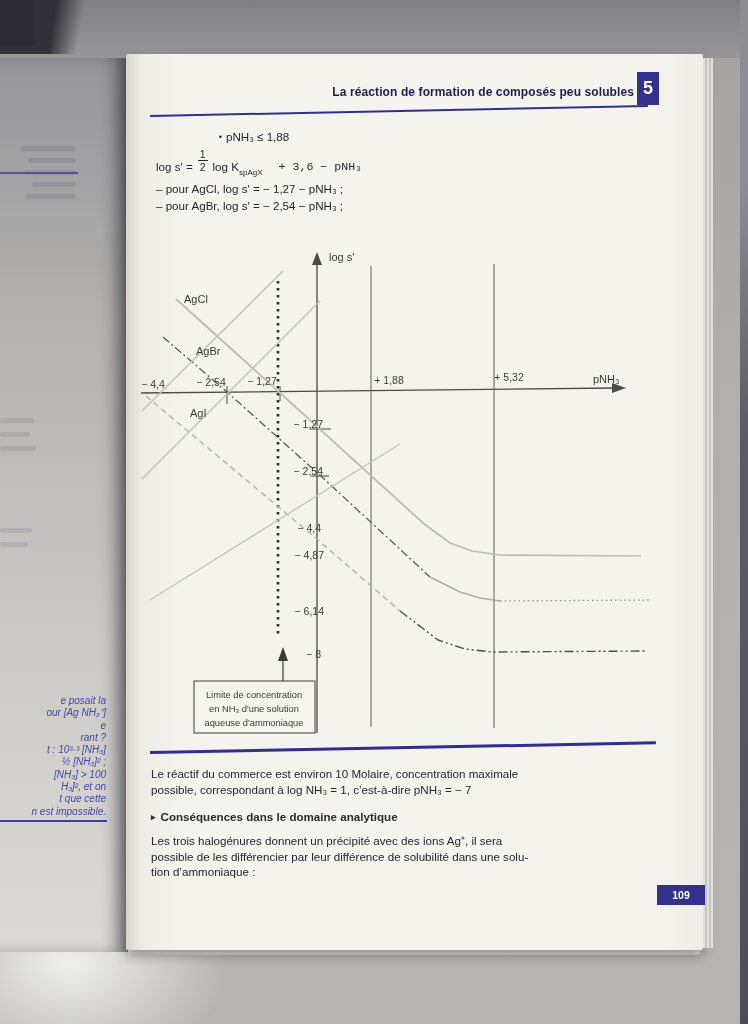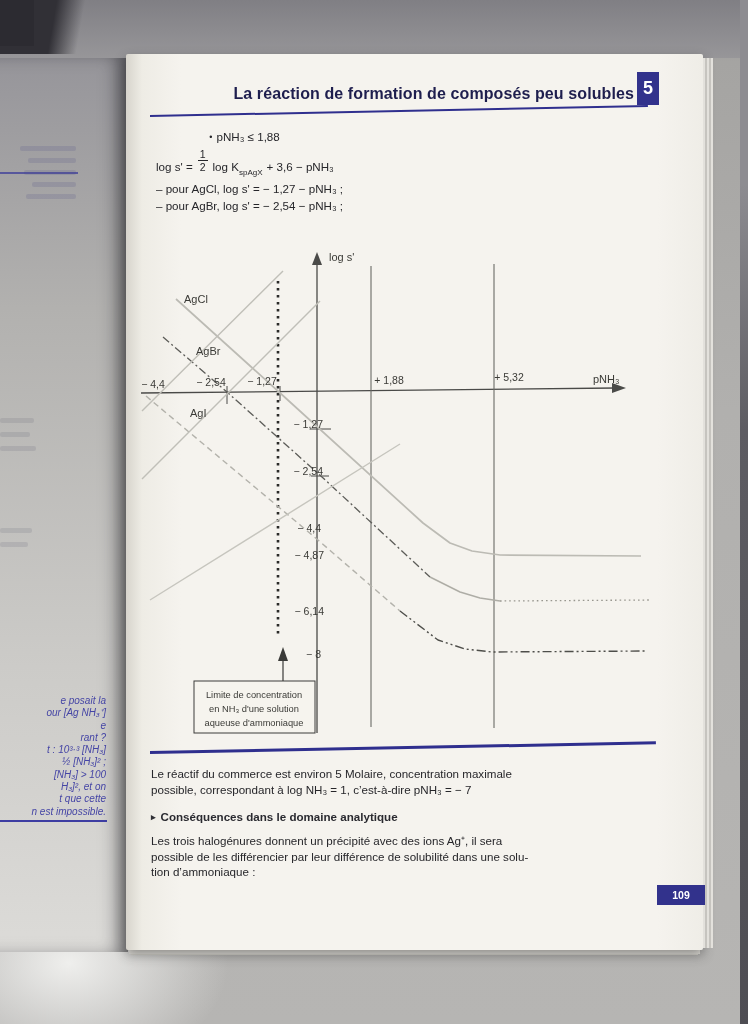--- a/index.html
+++ b/index.html
@@ -27,34 +27,34 @@
   #left-rule{left:0;top:114px;width:78px;height:2px;background:#3d3d9a;opacity:.75;}
   #margin-note{left:0;top:695px;width:106px;display:flex;flex-direction:column;align-items:flex-end;
      padding-right:2px;overflow:hidden;color:#4545a5;font-style:italic;font-size:10px;line-height:12.3px;}
   #margin-note .ln{white-space:nowrap;}
   #margin-rule{left:0;top:820px;width:107px;height:2px;background:#3d3da2;}
   
   #main-page{left:126px;top:54px;width:577px;height:896px;border-radius:2px;
      background:linear-gradient(90deg,#d7d4cc 0,#eeece5 16px,#f5f3ee 55px,#f5f3ee 92%,#efede7 100%);
      box-shadow:0 5px 12px rgba(35,35,35,.45),0 7px 0 -3px #e6e4de,0 10px 0 -5px #d8d6cf;}
   
-  #header-title{left:150px;top:85px;width:484px;text-align:right;font-weight:bold;font-size:16px;
+  #header-title{left:150px;top:85px;width:484px;text-align:right;font-weight:bold;font-size:12px;
      color:#1e1e4e;letter-spacing:.1px;}
   #header-rule{left:150px;top:115px;width:498px;height:2px;background:#2f2f8e;
      transform:rotate(-1.15deg);transform-origin:left center;}
   #chapter-box{left:637px;top:72px;width:22px;height:33px;background:#32328c;color:#fff;
      font-weight:bold;font-size:18px;display:flex;align-items:center;justify-content:center;}
   
   #equations{left:146px;top:130px;color:#26262a;font-size:11.6px;}
   #equations .bullet-line{margin-bottom:5px;text-align:center;}
   #equations .bullet{font-size:9px;vertical-align:1px;margin-right:4px;}
   #equations .formula{margin:4px 0 7px 10px;display:flex;align-items:flex-end;}
   .frac{display:inline-flex;flex-direction:column;text-align:center;margin:0 5px;font-size:10.5px;line-height:1.15;}
   .frac .den{border-top:1px solid #26262a;padding:0 2px;}
-  #equations .formula .suffix{margin-left:4px;}
+  #equations .formula .suffix{margin-left:16px;font-family:Liberation Mono, monospace;}
   #equations .formula .ksub{font-size:8px;position:relative;top:4px;}
   #equations .case{margin-left:10px;line-height:17px;}
   
   #chart-svg{left:128px;top:244px;}
   
   #divider{left:150px;top:751px;width:506px;height:2.5px;background:#2f2f8e;
      transform:rotate(-1.1deg);transform-origin:left center;}
   .bodytext{color:#26262a;font-size:11.6px;line-height:15.5px;}
   #para1{left:151px;top:766px;width:410px;}
   #heading{left:151px;top:810px;width:410px;font-weight:bold;color:#2a2a30;font-size:11.6px;}
@@ -167,21 +167,21 @@
       <text x="184" y="303" text-anchor="start" font-size="11" fill="#3a3a36" font-family="&quot;Liberation Sans&quot;, sans-serif">AgCl</text>
       <text x="196" y="355" text-anchor="start" font-size="11" fill="#3a3a36" font-family="&quot;Liberation Sans&quot;, sans-serif">AgBr</text>
       <text x="190" y="417" text-anchor="start" font-size="11" fill="#3a3a36" font-family="&quot;Liberation Sans&quot;, sans-serif">AgI</text>
       <text x="254" y="698" text-anchor="middle" font-size="9.3" fill="#3a3a36" font-family="&quot;Liberation Sans&quot;, sans-serif">Limite de concentration</text>
       <text x="254" y="712" text-anchor="middle" font-size="9.3" fill="#3a3a36" font-family="&quot;Liberation Sans&quot;, sans-serif">en NH₃ d'une solution</text>
       <text x="254" y="726" text-anchor="middle" font-size="9.3" fill="#3a3a36" font-family="&quot;Liberation Sans&quot;, sans-serif">aqueuse d'ammoniaque</text>
     </svg>
 
   <div class="abs" id="divider"></div>
   <div class="abs bodytext" id="para1">
-    <div>Le réactif du commerce est environ 5 Molaire, concentration maximale</div>
+    <div>Le réactif du commerce est environ 10 Molaire, concentration maximale</div>
     <div>possible, correspondant à log NH₃ = 1, c’est-à-dire pNH₃ = − 7</div>
   </div>
   <div class="abs" id="heading">
     <span class="tri">▸</span><span>Conséquences dans le domaine analytique</span>
   </div>
   <div class="abs bodytext" id="para2">
     <div>Les trois halogénures donnent un précipité avec des ions Ag⁺, il sera</div>
     <div>possible de les différencier par leur différence de solubilité dans une solu-</div>
     <div>tion d’ammoniaque :</div>
   </div>

